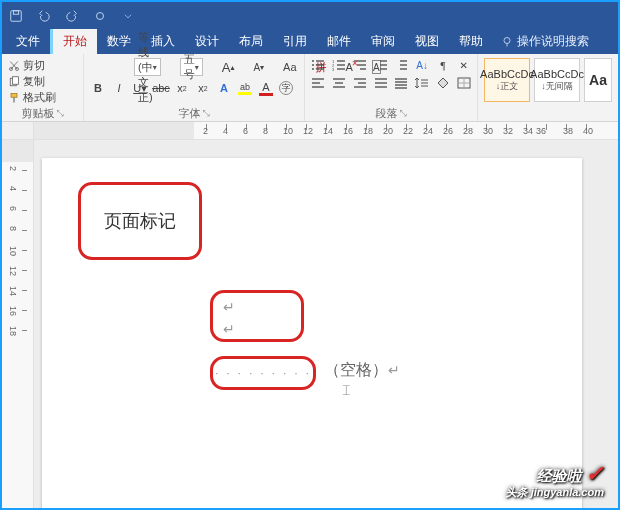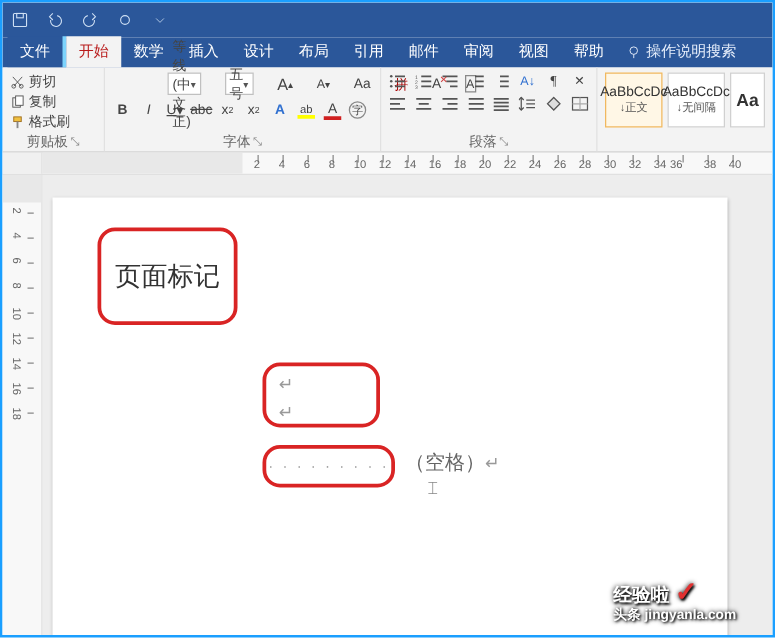--- a/index.html
+++ b/index.html
@@ -58,30 +58,30 @@
 .workarea { display: flex; height: 370px; background: #ededed; }
 .ruler-v { width: 32px; background: #f8f8f8; border-right: 1px solid #e0e0e0; position: relative; font-size: 9px; color: #666; overflow: hidden; }
 .ruler-v .tick { position: absolute; left: 20px; border-top: 1px solid #888; width: 5px; }
 .ruler-v .num { position: absolute; left: 6px; font-size: 9px; writing-mode: vertical-rl; }
 .ruler-v .margin-area { position: absolute; left: 0; width: 100%; background: #e8e8e8; }
 
 .canvas { flex: 1; overflow: hidden; position: relative; padding: 18px 0 0 8px; }
 .page { width: 540px; background: #fff; box-shadow: 0 1px 3px rgba(0,0,0,0.25); min-height: 600px; position: relative; padding: 28px 40px; }
 
 .callout { border: 3px solid #d92424; border-radius: 14px; position: absolute; }
-.c1 { left: 36px; top: 24px; width: 112px; height: 78px; display: flex; align-items: center; justify-content: center; font-size: 21px; color: #333; }
+.c1 { left: 36px; top: 24px; width: 124px; height: 78px; display: flex; align-items: center; justify-content: center; font-size: 18px; color: #333; }
 .para-label { position: absolute; left: 168px; top: 110px; font-size: 18px; color: #555; }
 .pmark { color: #999; font-size: 14px; }
 .c2 { left: 168px; top: 132px; width: 94px; height: 52px; }
 .c2 .pm { position: absolute; left: 10px; color: #999; font-size: 14px; }
 .c3 { left: 168px; top: 198px; width: 106px; height: 34px; display: flex; align-items: center; justify-content: center; color: #999; letter-spacing: 2px; font-size: 12px; }
 .space-label { position: absolute; left: 282px; top: 202px; font-size: 16px; color: #666; }
 .cursor { position: absolute; left: 300px; top: 224px; font-size: 14px; color: #888; }
 
-.watermark { position: absolute; right: 29px; bottom: 10px; font-family: sans-serif; color: #fff; text-shadow: 0 0 4px #000, 1px 1px 2px #000; font-size: 15px; font-weight: bold; line-height: 1.1; }
+.watermark { position: absolute; right: 14px; bottom: 10px; font-family: sans-serif; color: #fff; text-shadow: 0 0 4px #000, 1px 1px 2px #000; font-size: 15px; font-weight: bold; font-style: italic; text-align: right; line-height: 1.1; }
 .watermark .check { color: #e03030; font-size: 22px; }
 .watermark .line2 { font-size: 11px; }
 
 svg.ic-lines line { stroke: #555; stroke-width: 1.4; }
 svg.ic-align line { stroke: #555; stroke-width: 1.4; }
 </style>
 </head>
 <body>
 
 <div class="titlebar">

